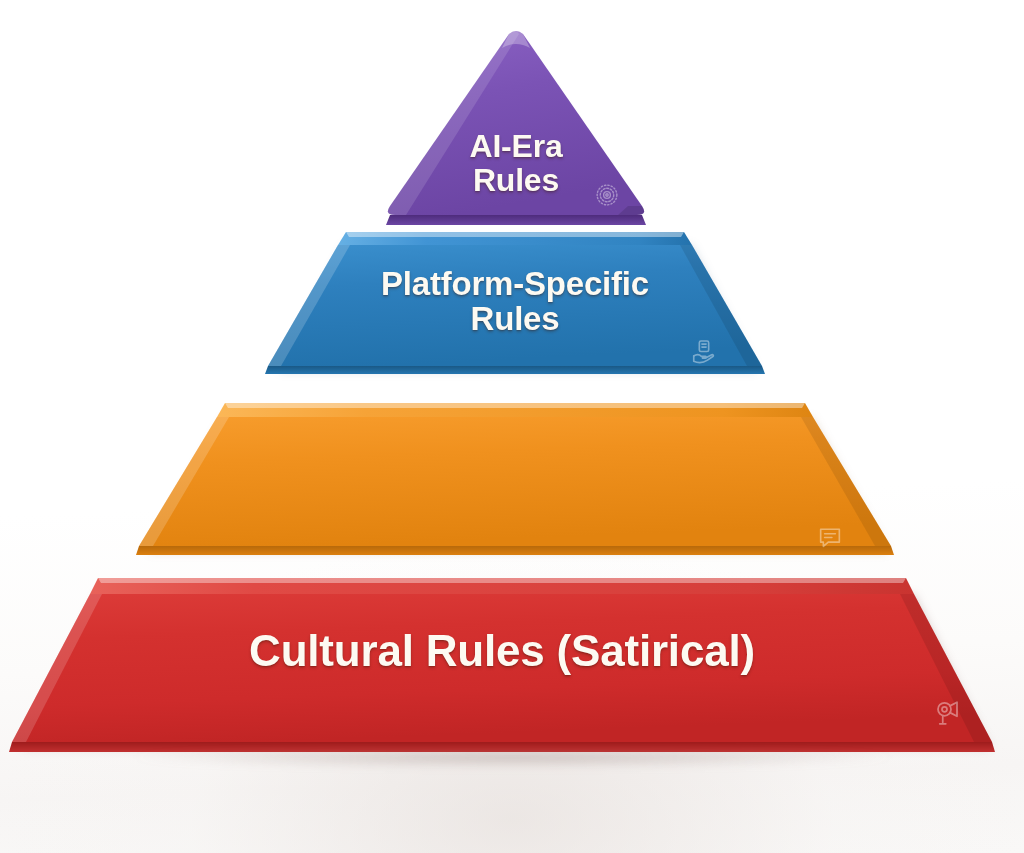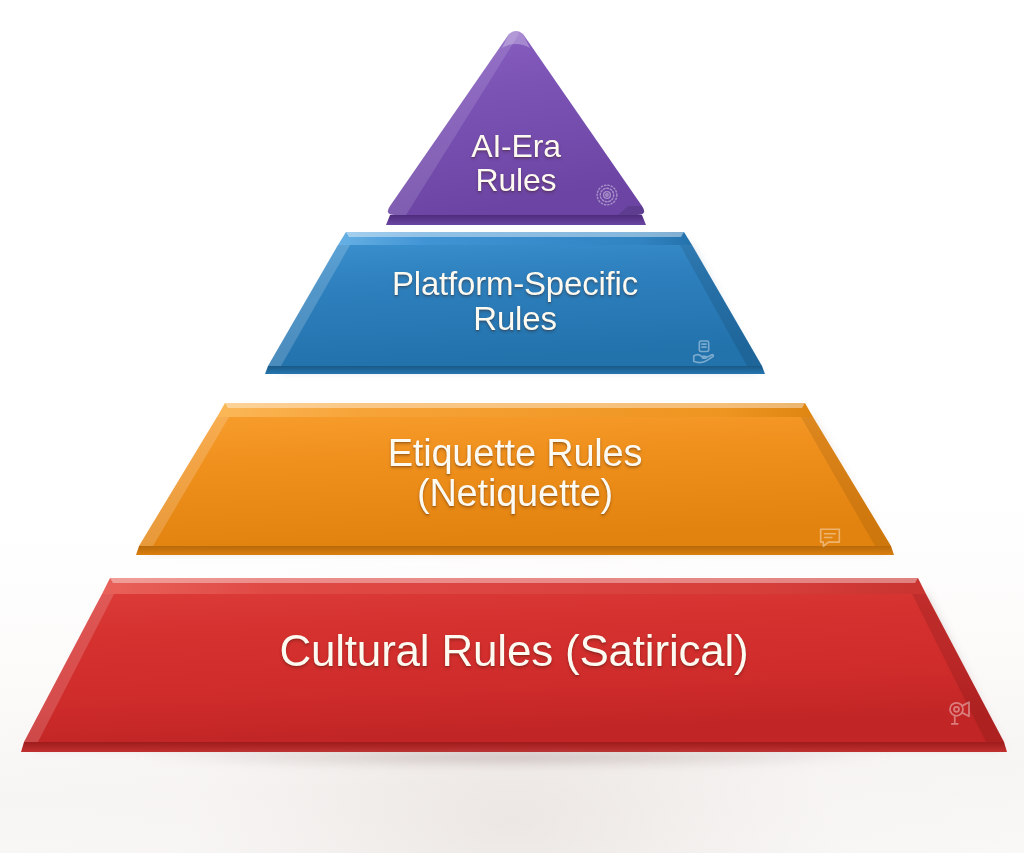--- a/index.html
+++ b/index.html
@@ -34,21 +34,21 @@
     overflow: visible;
   }
 
   
   .tier-label {
     position: absolute;
     left: 0;
     right: 0;
     text-align: center;
     color: #fdfaf2;
-    font-weight: normal;
+    font-weight: bold;
     line-height: 1.06;
     letter-spacing: -0.2px;
     text-shadow:
       0 2px 3px rgba(60,25,10,0.30),
       0 1px 1px rgba(60,25,10,0.22);
     pointer-events: none;
     white-space: pre-line;
   }
 
   
@@ -66,21 +66,21 @@
   }
 
   
   #tier-etiquette { left: 125px; top: 398px; width: 780px; height: 164px; }
   #tier-etiquette .tier-label {
     top: 35px;
     font-size: 38px;
   }
 
   
-  #tier-cultural { left: 14px; top: 572px; width: 1000px; height: 188px; }
+  #tier-cultural { left: 2px; top: 572px; width: 1000px; height: 188px; }
   #tier-cultural .tier-label {
     top: 56px;
     font-size: 44px;
   }
 
   
   .tier-icon {
     position: absolute;
     opacity: 0.40;
     pointer-events: none;
@@ -176,22 +176,20 @@
         </linearGradient>
       </defs>
       <path d="M 96 12 L 684 12 L 760 146 L 20 146 Z" fill="rgba(110,60,10,0.20)" transform="translate(3,8)" style="filter:blur(5px)"></path>
       <path d="M 100 5 L 680 5 L 688 19 L 92 19 Z" fill="url(#gradOrgTop)"></path>
       <path d="M 92 19 L 688 19 L 766 148 L 14 148 Z" fill="url(#gradOrgFace)"></path>
       <path d="M 14 148 L 766 148 L 769 157 L 11 157 Z" fill="url(#gradOrgBottom)"></path>
       <path d="M 92 19 L 104 19 L 28 148 L 14 148 Z" fill="rgba(255,255,255,0.18)"></path>
       <path d="M 676 19 L 688 19 L 766 148 L 750 148 Z" fill="rgba(0,0,0,0.09)"></path>
       <path d="M 100 5 L 680 5 L 677 10 L 103 10 Z" fill="rgba(255,255,255,0.40)"></path>
     </svg>
-    <div class="tier-label">Etiquette Rules
-(Netiquette)</div>
     <span class="tier-icon" id="icon-etiquette">
       <svg viewBox="0 0 24 24" fill="none" stroke="#ffffff" stroke-width="1.4" stroke-linecap="round" stroke-linejoin="round">
         <path d="M4 5.4 h16 v11 h-9.5 l-4.2 3.6 v-3.6 H4 Z"></path>
         <path d="M7.4 9.2 h9.2"></path>
         <path d="M7.4 12.4 h6.2"></path>
       </svg>
     </span>
   </div>
 
   <div class="tier" id="tier-platform">

